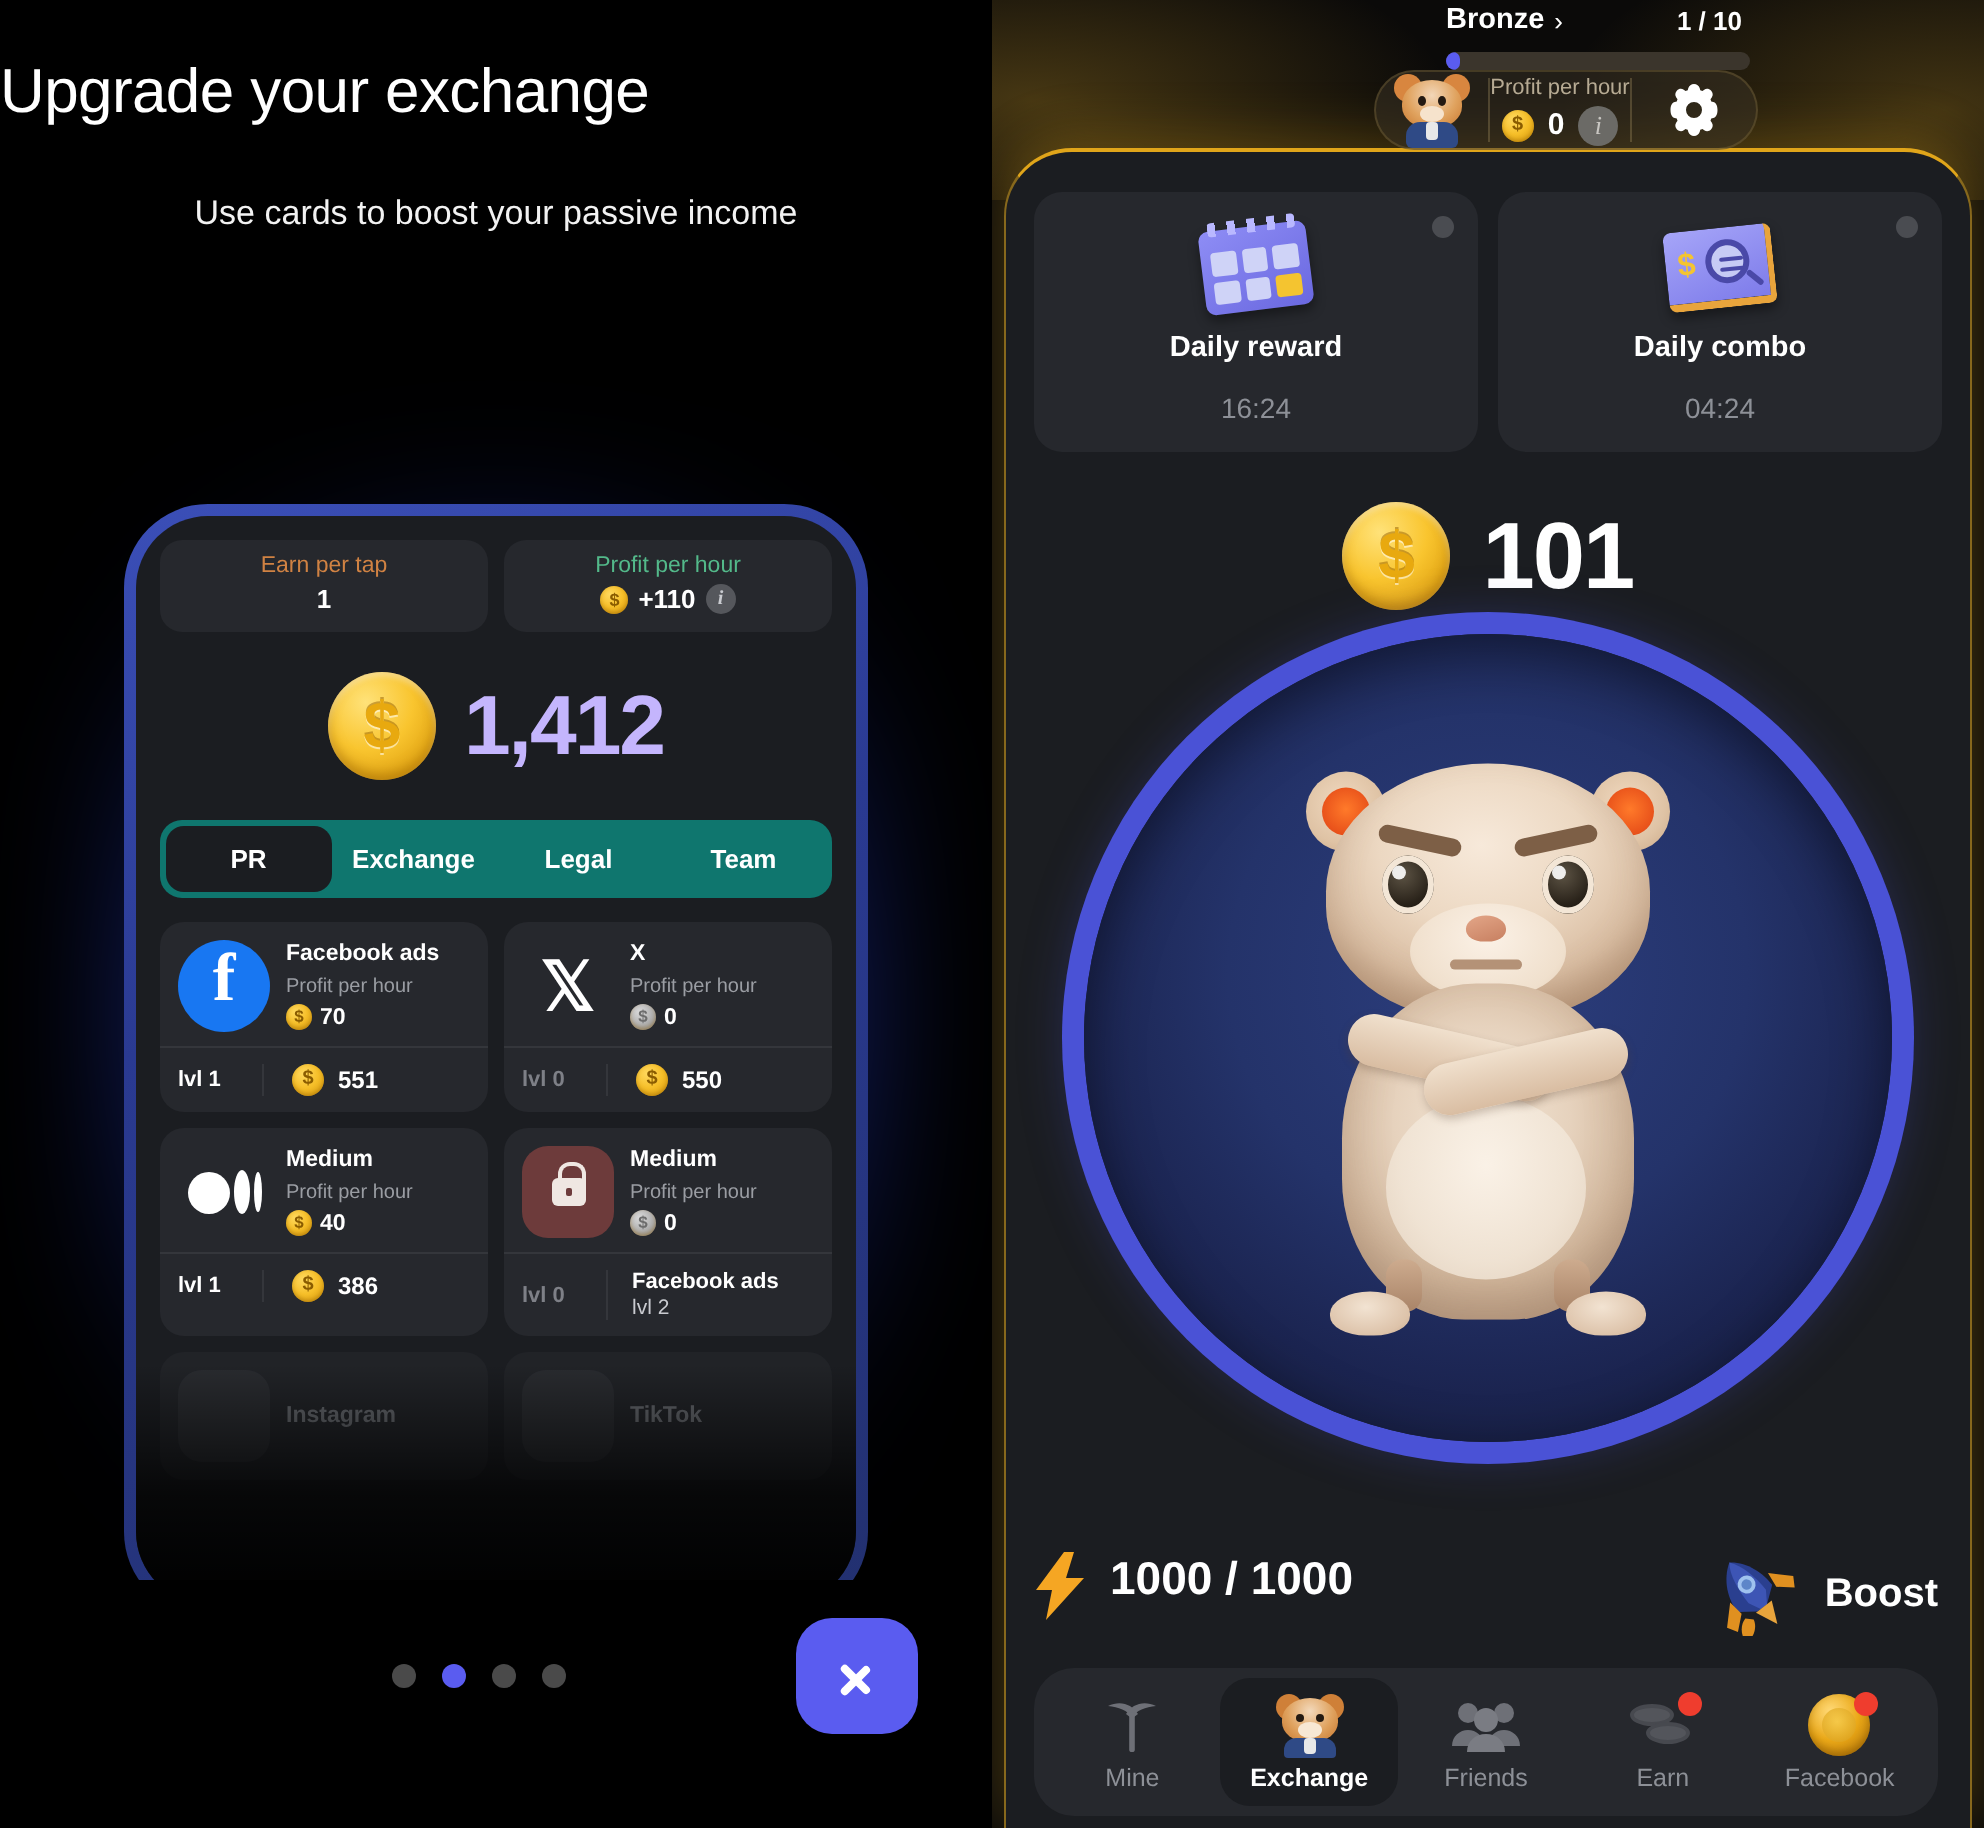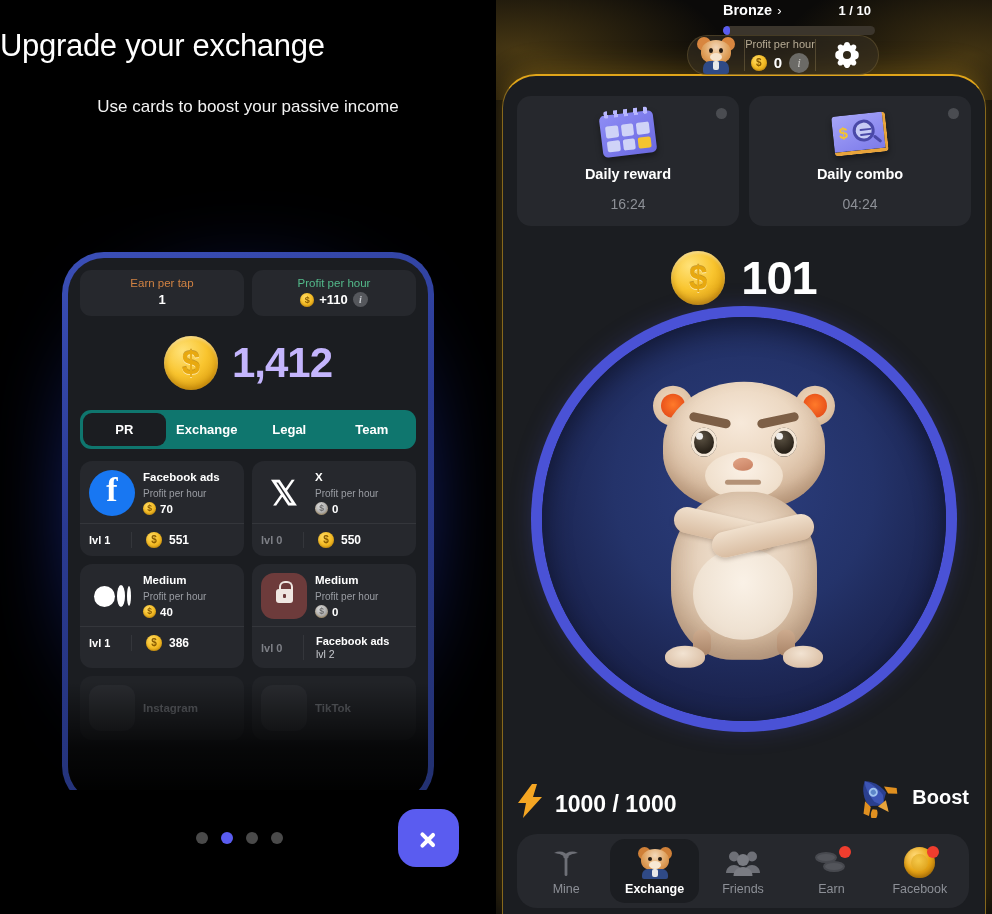--- a/index.html
+++ b/index.html
@@ -330,21 +330,21 @@
   .h-arm.r { right:24px; transform: rotate(-13deg); top:143px; }
   .h-foot { position:absolute; top:266px; width:40px; height:22px; border-radius:50% 50% 45% 45%;
             background: radial-gradient(ellipse at 45% 35%, #f2e3d2 0%, #ddc3aa 70%, #c4a68a 100%);}
   .h-foot.l { left:16px; } .h-foot.r { right:16px; }
   .h-leg { position:absolute; top:250px; width:18px; height:26px; border-radius:8px;
            background: linear-gradient(180deg,#cdab8e 0%, #a98468 100%);}
   .h-leg.l { left:44px; } .h-leg.r { right:44px; }
 
   
   .energy-row { position:absolute; left:14px; bottom: 96px; width: 452px;
-                display:flex; align-items:flex-end; }
+                display:flex; align-items:flex-start; }
   .bolt { width: 26px; height: 34px; margin-right: 12px; position:relative; }
   .bolt svg { display:block; }
   .energy-num { font-size: 23px; font-weight: bold; color:#fff; }
   .boost-wrap { margin-left:auto; display:flex; align-items:center; gap: 12px; }
   .rocket { width: 46px; height: 42px; position:relative; }
   .boost-label { font-size: 20px; font-weight: bold; color:#fff; }
 
   
   .bottom-nav {
     position: absolute; left: 14px; bottom: 6px; width: 452px; height: 74px;

